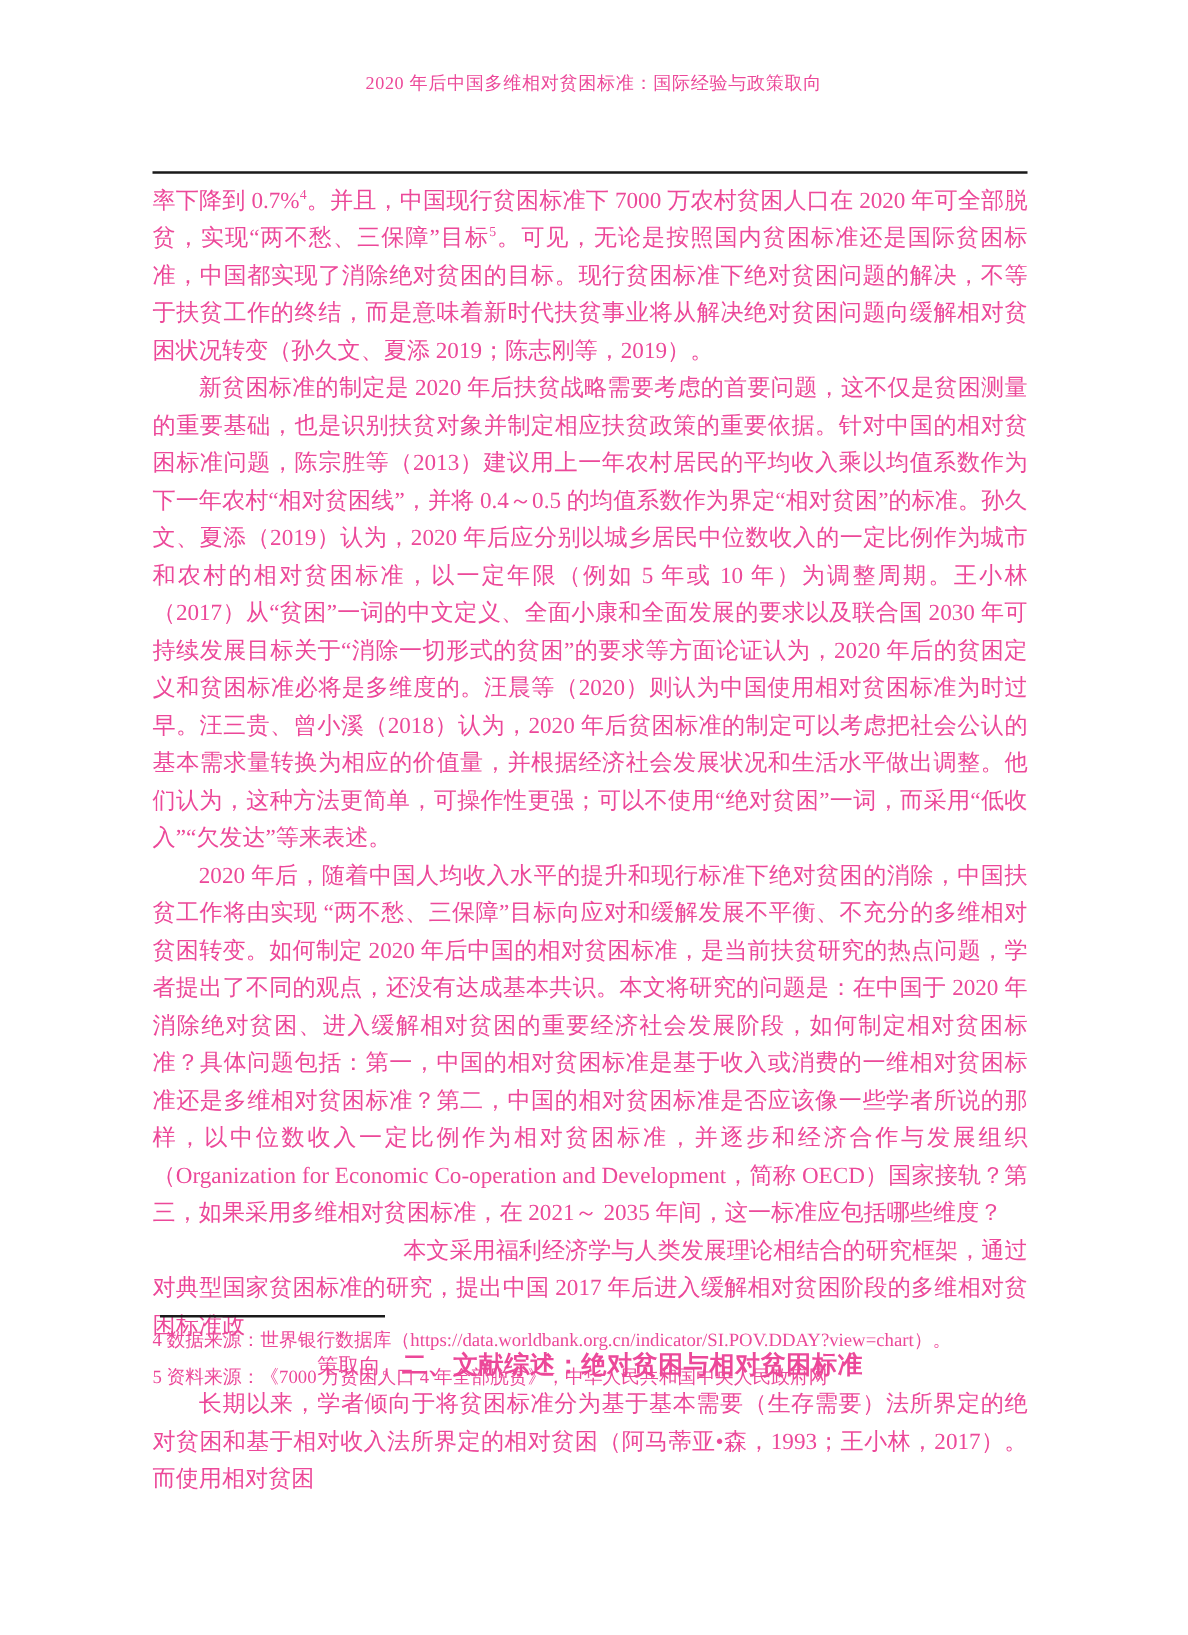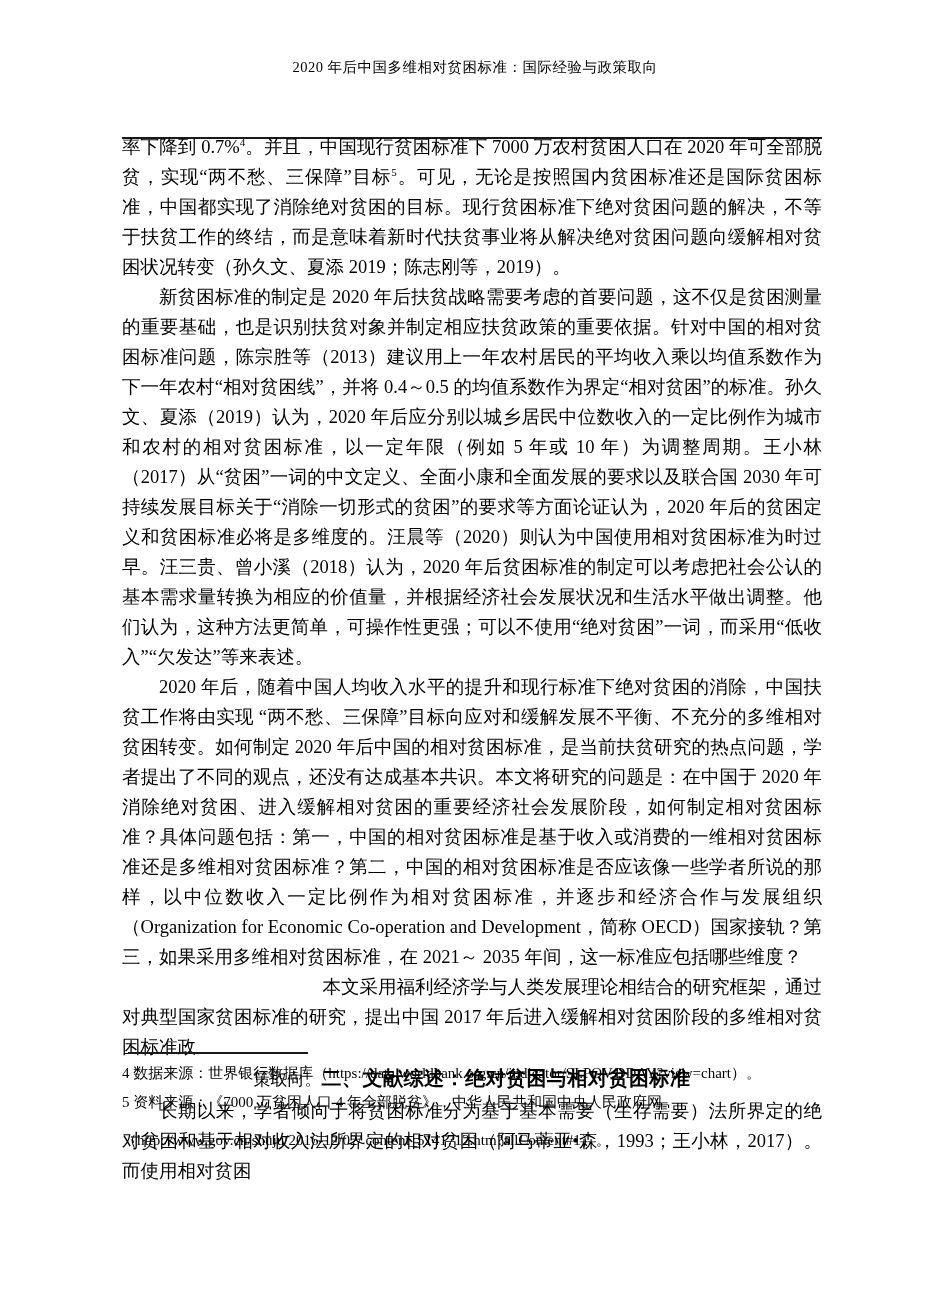--- a/index.html
+++ b/index.html
@@ -5,21 +5,21 @@
   html, body {
     margin: 0;
     padding: 0;
     background: #ffffff;
   }
   .page {
     position: relative;
     width: 950px;
     height: 1308px;
     background: #ffffff;
-    color: #000000;
+    color: #ec4899;
     font-family: "Liberation Serif", "DejaVu Serif", serif;
     overflow: hidden;
   }
   .header-title {
     position: absolute;
     top: 58px;
     left: 0;
     right: 0;
     text-align: center;
     font-size: 14.5px;
@@ -28,21 +28,21 @@
   }
   .top-rule {
     position: absolute;
     top: 137px;
     left: 122px;
     width: 700px;
     border-top: 2px solid #1a1a1a;
   }
   .content {
     position: absolute;
-    top: 132px;
+    top: 146px;
     left: 122px;
     width: 700px;
     font-size: 18.5px;
     line-height: 30px;
     text-align: justify;
   }
   .content p {
     margin: 0;
     padding: 0;
   }
@@ -119,16 +119,15 @@
     <p class="heading-line"><span class="heading-prefix">策取向。</span><span class="section-heading">二、文献综述：绝对贫困与相对贫困标准</span></p>
 
     <p class="indent">长期以来，学者倾向于将贫困标准分为基于基本需要（生存需要）法所界定的绝对贫困和基于相对收入法所界定的相对贫困（阿马蒂亚•森，1993；王小林，2017）。而使用相对贫困</p>
 
   </div>
 
   <div class="footnotes">
     <div class="footnote-separator"></div>
     <div class="fn-line">4 数据来源：世界银行数据库（https://data.worldbank.org.cn/indicator/SI.POV.DDAY?view=chart）。</div>
     <div class="fn-line fn5-start">5 资料来源：《7000 万贫困人口 4 年全部脱贫》，中华人民共和国中央人民政府网</div>
-    <div class="fn-line fn5-cont">（http://www.gov.cn/shuju/2016-12/02/ content_5141712.htm?allContent#1）。</div>
   </div>
 
 </div>
 
 </body></html>

